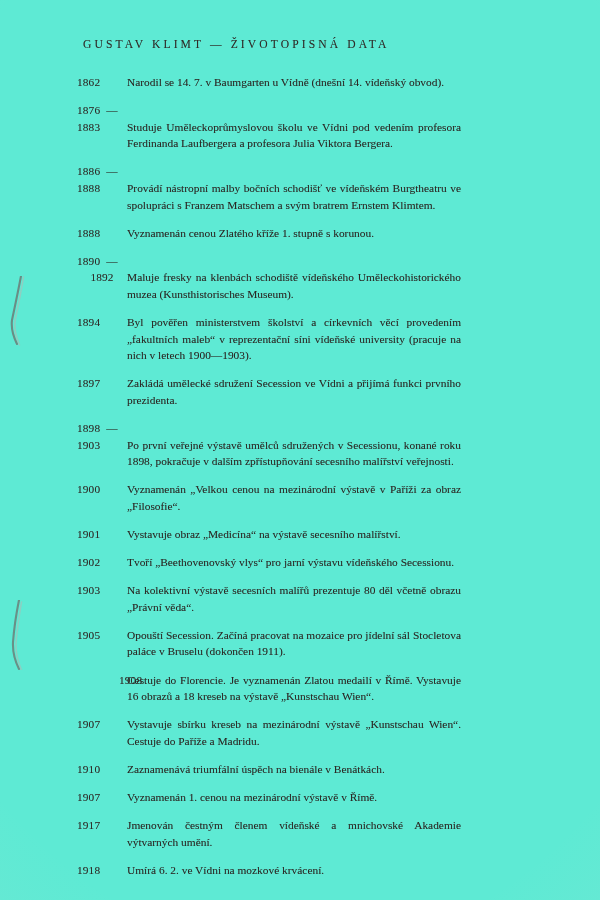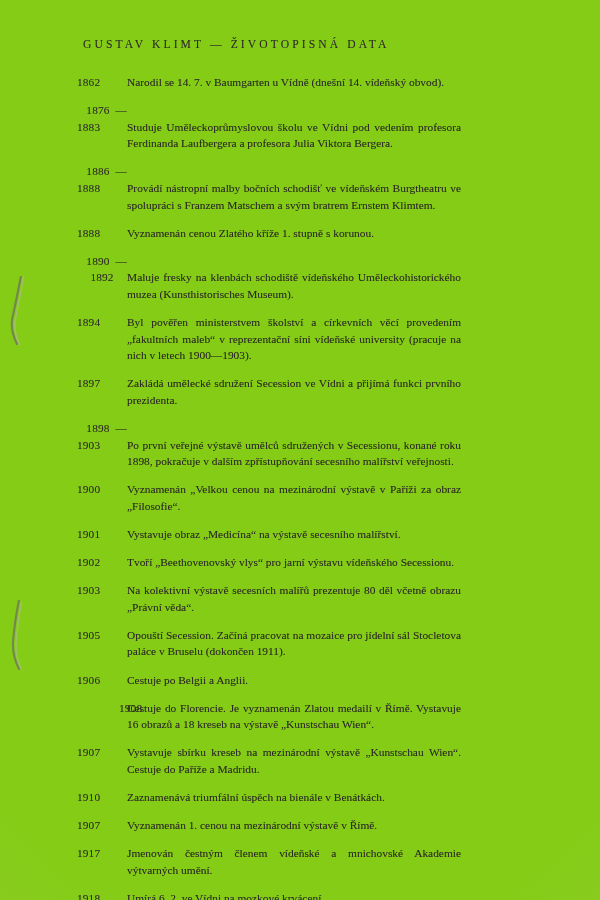--- a/index.html
+++ b/index.html
@@ -15,21 +15,21 @@
     color: #2a2724;
     position: relative;
     overflow: hidden;
     -webkit-font-smoothing: antialiased;
   }
 
   
   .page {
     position: absolute;
     inset: 0;
-    background: #84cc16;
+    background: #5eead4;
   }
 
   
   .paper-tone {
     position: absolute;
     inset: 0;
     background:
       radial-gradient(ellipse 130% 110% at 50% 45%,
         rgba(255,255,255,0) 55%,
         rgba(221,215,205,0.20) 88%,
@@ -85,21 +85,20 @@
   }
 
   
   .entry-year-range {
     display: block;
     font-size: 11.3px;
     line-height: 16.6px;
     color: #2e2b27;
     letter-spacing: 0.15px;
     white-space: nowrap;
-    text-align: right;
   }
   .entry-year-range .dash {
     padding-left: 6px;
   }
 
   .entry-body {
     flex: 1 1 auto;
     padding-right: 44px;
     font-size: 11.4px;
     line-height: 16.6px;
@@ -252,28 +251,20 @@
       <div class="entry">
         <div class="entry-year">
           <span style="display: block;">1905</span>
         </div>
         <div class="entry-body">
           <p>Opouští Secession. Začíná pracovat na mozaice pro jídelní sál Stocletova paláce v Bruselu (dokončen 1911).</p>
         </div>
       </div>
       <div class="entry">
         <div class="entry-year">
-          <span style="display: block;">1906</span>
-        </div>
-        <div class="entry-body">
-          <p>Cestuje po Belgii a Anglii.</p>
-        </div>
-      </div>
-      <div class="entry">
-        <div class="entry-year">
           <span style="display: block; margin-left: 42px;">1908</span>
         </div>
         <div class="entry-body">
           <p>Cestuje do Florencie. Je vyznamenán Zlatou medailí v Římě. Vystavuje 16 obrazů a 18 kreseb na výstavě „Kunstschau Wien“.</p>
         </div>
       </div>
       <div class="entry">
         <div class="entry-year">
           <span style="display: block;">1907</span>
         </div>

